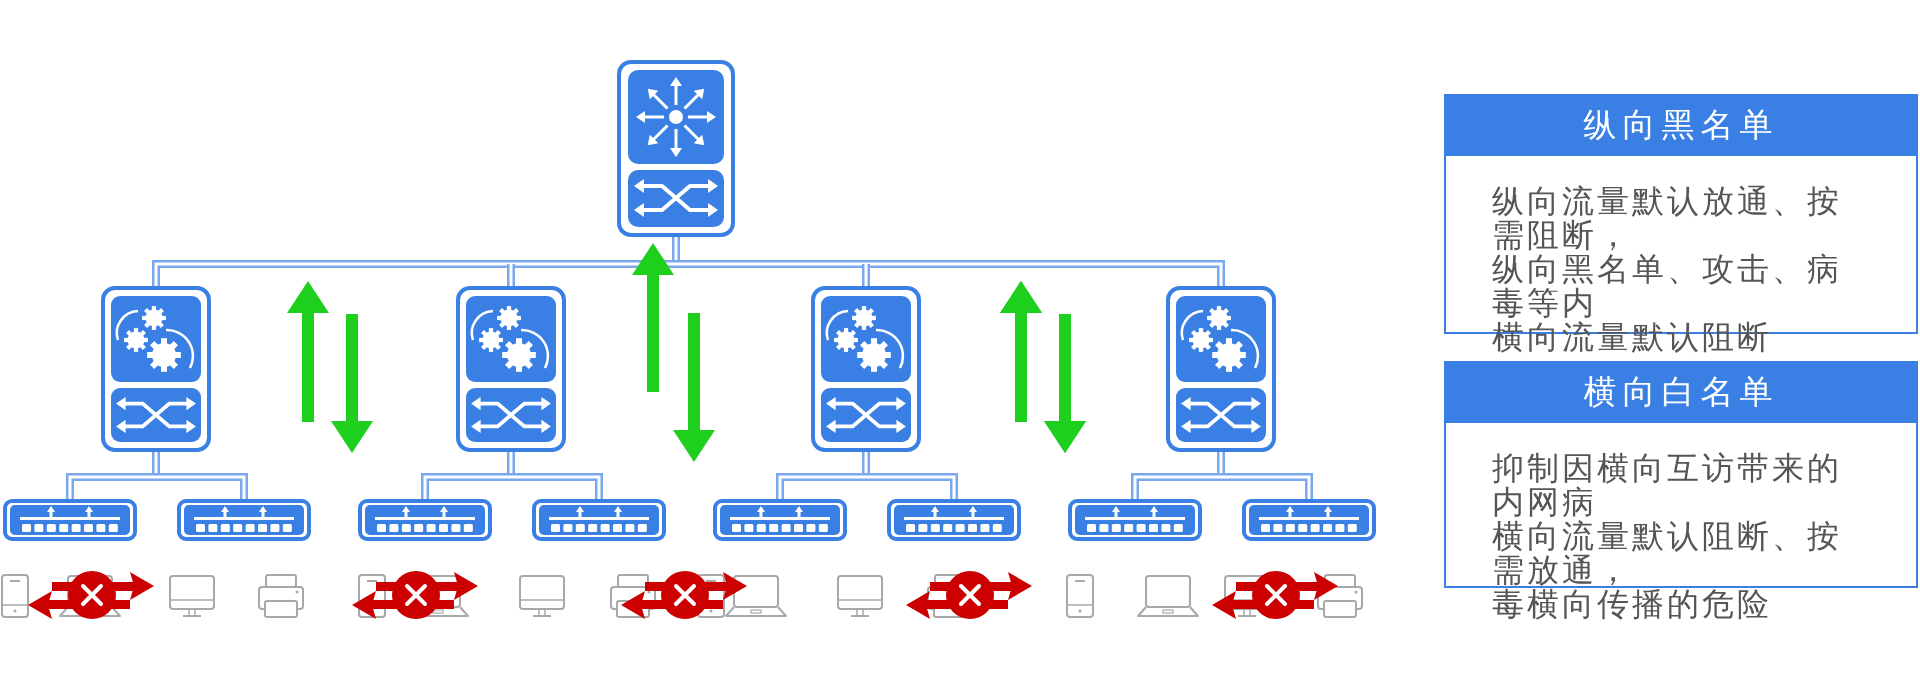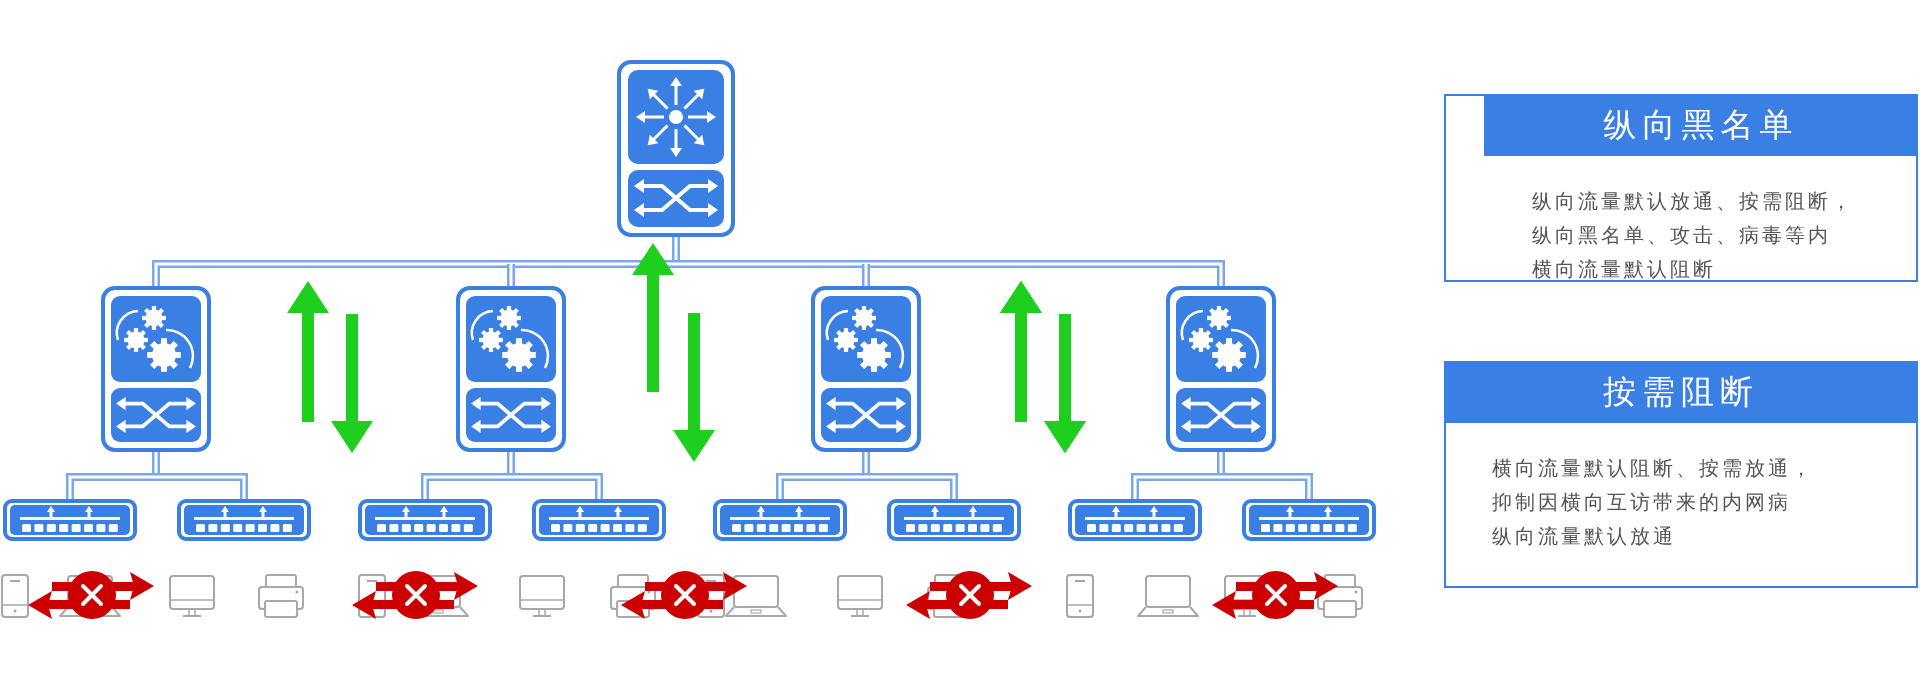--- a/index.html
+++ b/index.html
@@ -4,23 +4,23 @@
 <style>
   html, body { margin:0; padding:0; background:#ffffff; }
   body { width:1920px; height:683px; position:relative; overflow:hidden;
          font-family:"DejaVu Sans", "Liberation Sans", sans-serif; }
   #diagram { position:absolute; left:0; top:0; }
   .panel { position:absolute; left:1444px; width:474px; box-sizing:border-box;
            border:2px solid #3a80e4; background:#ffffff; }
   .panel-head { background:#3a80e4; color:#ffffff; height:62px; margin:-2px -2px 0 -2px;
                 display:flex; align-items:center; justify-content:center;
                 font-size:33px; letter-spacing:6px; }
-  .panel-body { padding:28px 40px 0 46px; color:#555555; font-size:20px;
+  .panel-body { padding:28px 40px 0 46px; color:#555555; font-size:32px;
                 line-height:34px; letter-spacing:3px; }
-  #panel-blacklist { top:94px; height:188px;padding-left:40px; }
+  #panel-blacklist { top:94px; height:240px; }
   #panel-whitelist { top:361px; height:227px; }
 </style>
 </head>
 <body>
 
 <svg id="diagram" width="1440" height="683" viewBox="0 0 1440 683" xmlns="http://www.w3.org/2000/svg">
   <defs>
 
     <g id="g-broadcast">
       <circle cx="0" cy="0" r="8" fill="#fff"></circle>
@@ -565,19 +565,19 @@
 <div class="panel" id="panel-blacklist">
   <div class="panel-head">纵向黑名单</div>
   <div class="panel-body">
     <div>纵向流量默认放通、按需阻断，</div>
     <div>纵向黑名单、攻击、病毒等内</div>
     <div>横向流量默认阻断</div>
   </div>
 </div>
 
 <div class="panel" id="panel-whitelist">
-  <div class="panel-head">按需阻断</div>
+  <div class="panel-head">横向白名单</div>
   <div class="panel-body">
+    <div>抑制因横向互访带来的内网病</div>
     <div>横向流量默认阻断、按需放通，</div>
-    <div>抑制因横向互访带来的内网病</div>
-    <div>纵向流量默认放通</div>
+    <div>毒横向传播的危险</div>
   </div>
 </div>
 
 </body></html>

